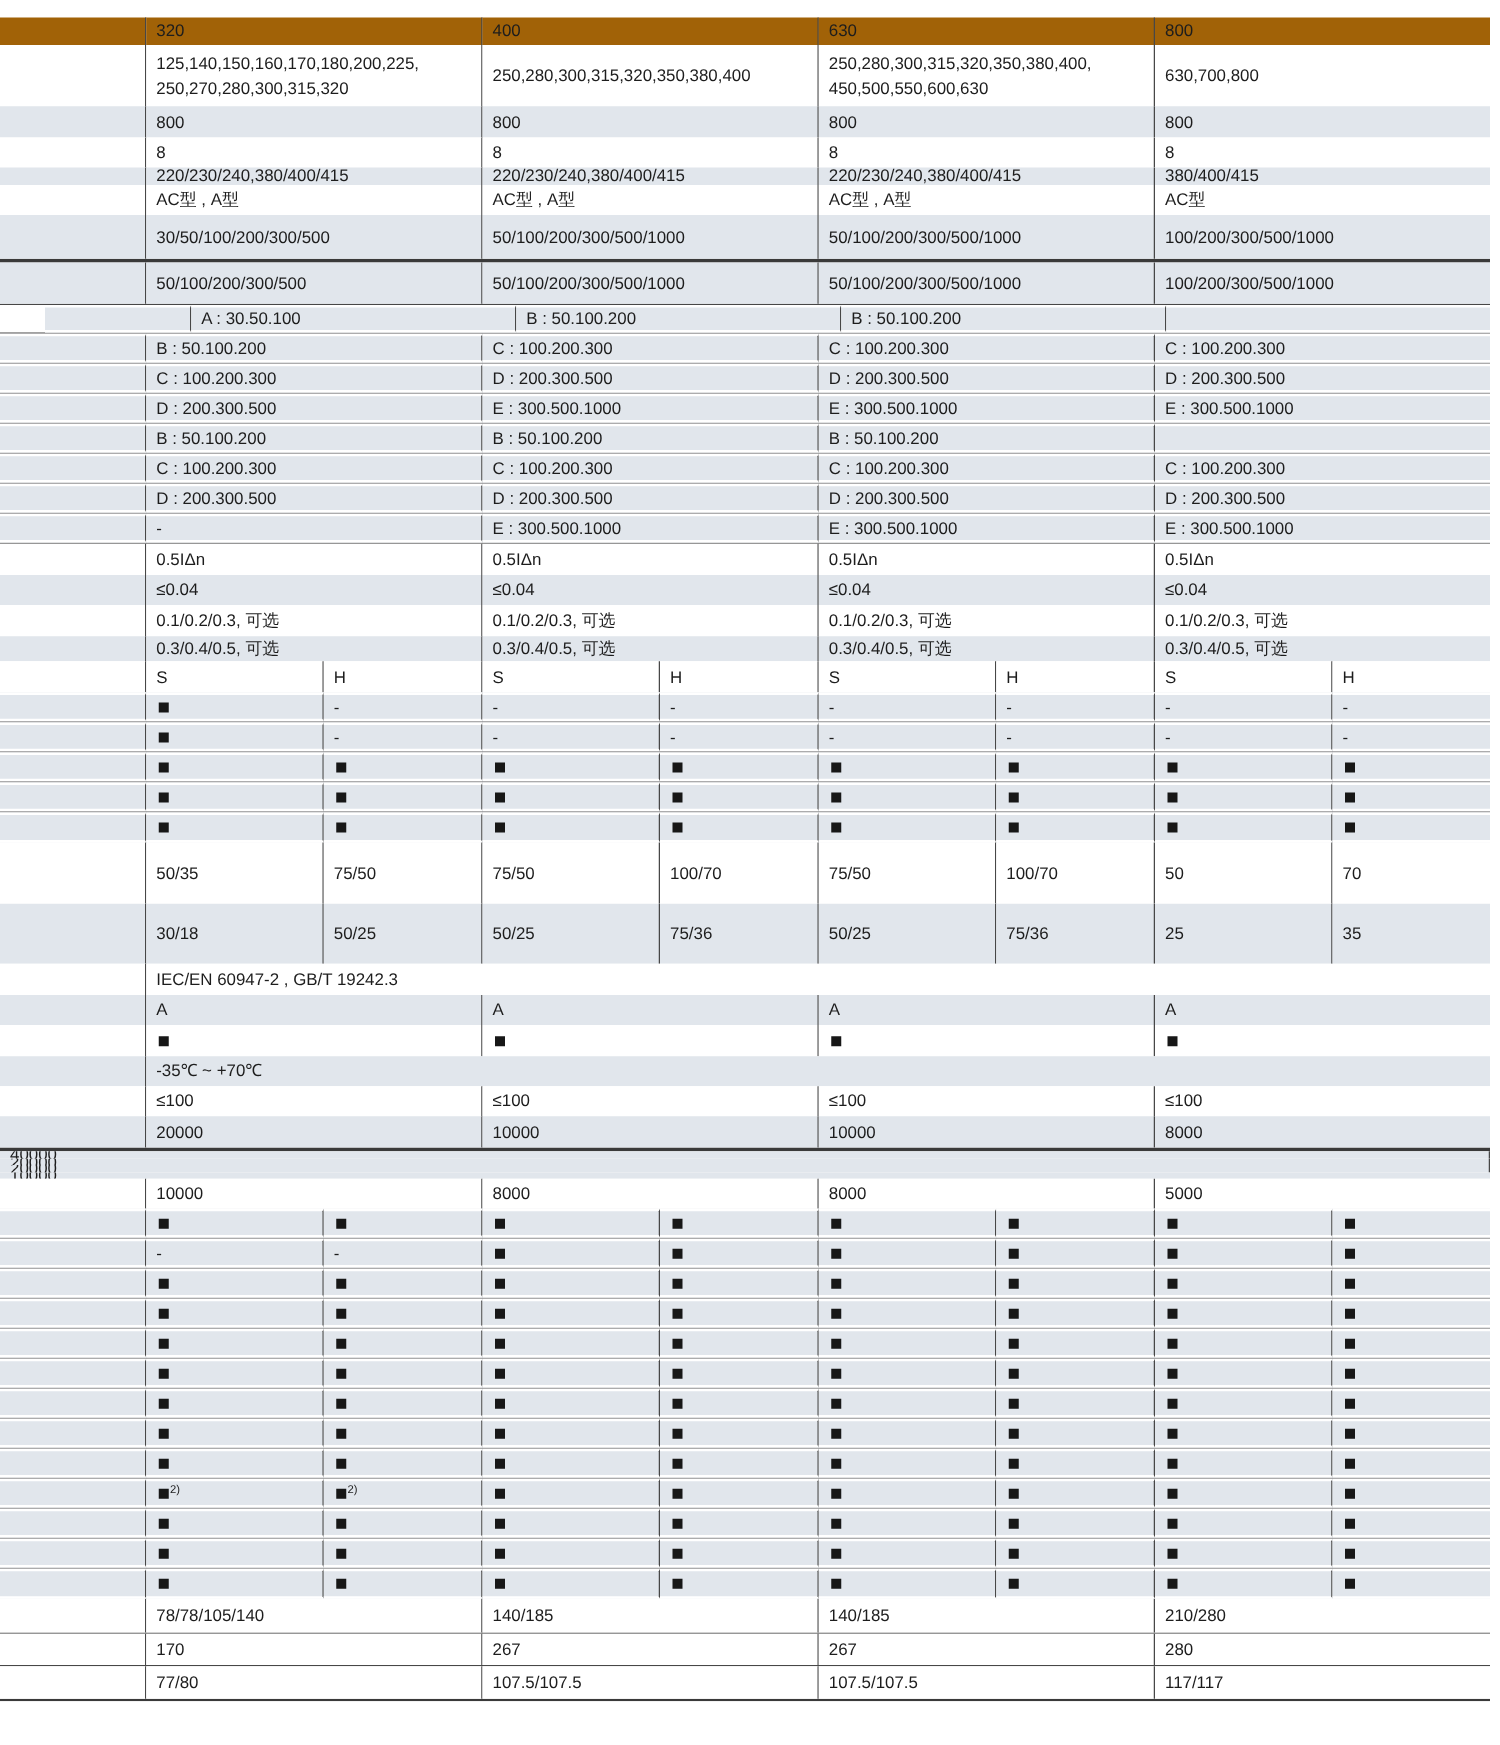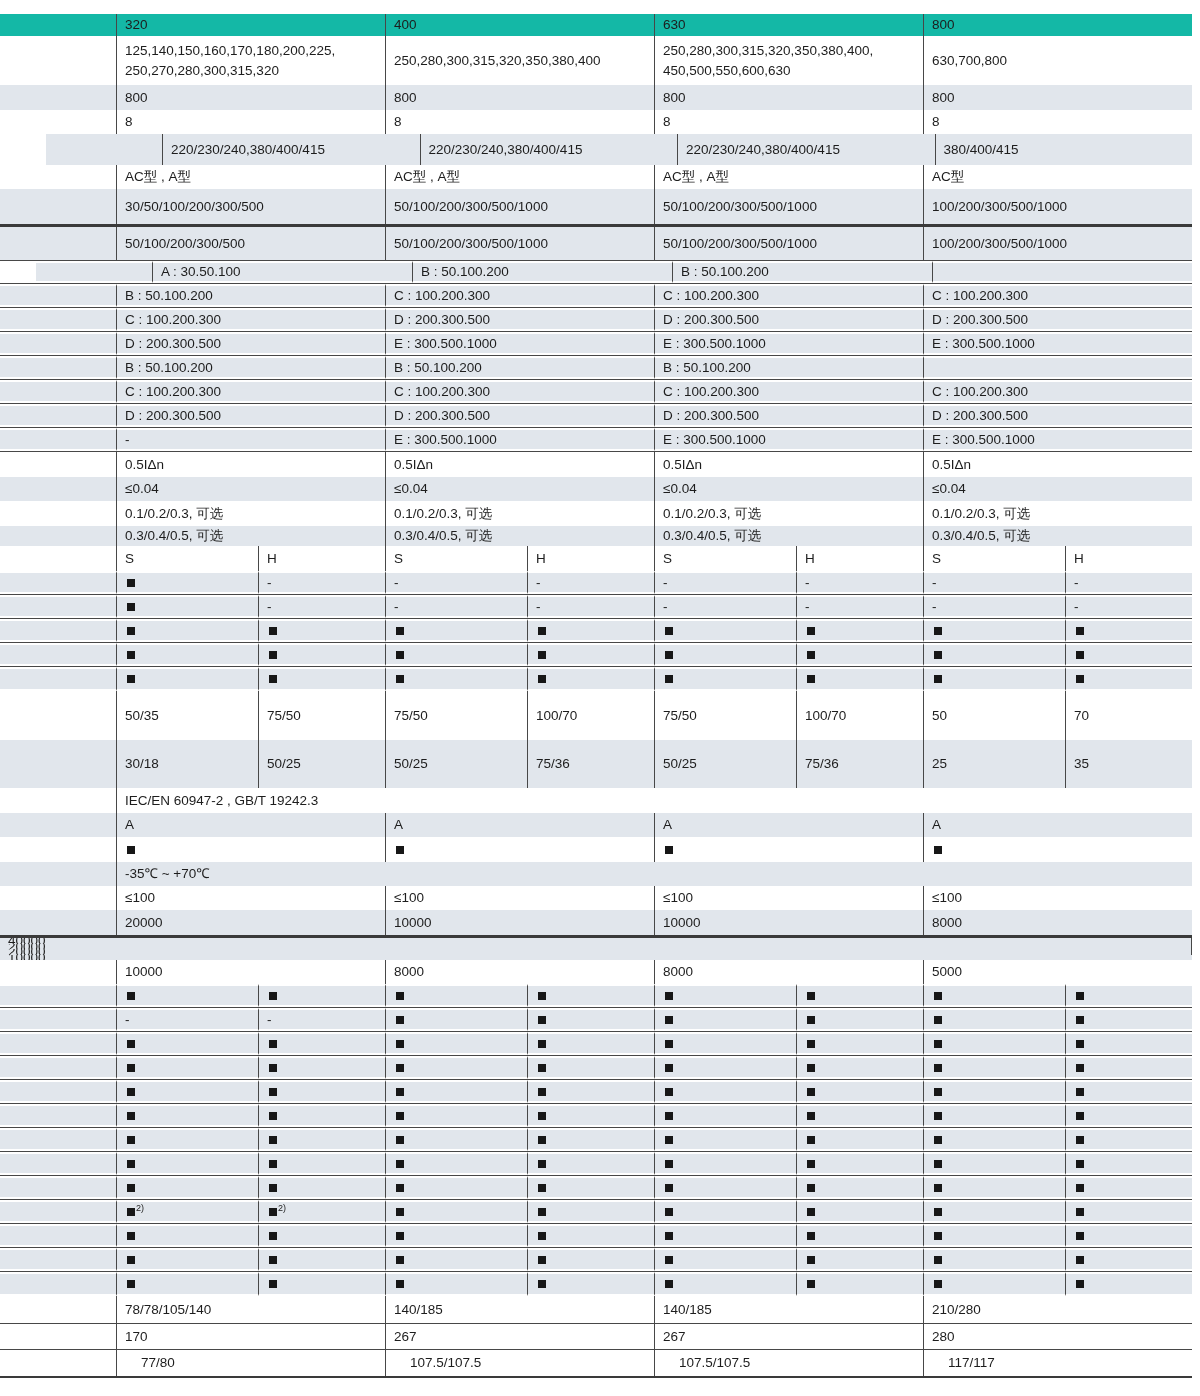--- a/index.html
+++ b/index.html
@@ -7,21 +7,21 @@
   #spec-table{width:1192px; margin:14px 0 0 0;}
   .row{display:flex; width:1192px; box-sizing:border-box; align-items:stretch;}
   .cell{box-sizing:border-box; display:flex; align-items:center; padding-left:8px;
         font-size:13.5px; line-height:1.42; white-space:pre-line; overflow:hidden;}
   .lbl{width:117px; flex:none; padding:0; border-right:1px solid #474747;}
   .c4{flex:100 1 0;}
   .span-cell{flex:400 1 0;}
   .c8s{flex:53 1 0;}
   .c8h{flex:47 1 0;}
   .vr{border-right:1px solid #474747;}
-  .bg-hdr .cell{background:#14b8a6;}
+  .bg-hdr .cell{background:#a16207;}
   .bg-b .cell{background:#e1e6ec;}
   .bg-w .cell{background:#ffffff;}
   .gap .cell{border-top:2px solid #ffffff; border-bottom:2px solid #ffffff;}
   .sep{border-bottom:1.5px solid #474747;}
   .topline{border-top:1.5px solid #474747;}
   .rule{background:#3a3a3a; width:1192px;}
   .sq{width:8px;height:8px;background:#171717;display:inline-block;flex:none;margin-left:2px;}
   .supnote{font-size:9px; line-height:0; align-self:flex-start; margin-top:6px; margin-left:1px;}
 </style>
 </head>
@@ -51,21 +51,21 @@
       <div class="cell c4 vr">800</div>
       <div class="cell c4">800</div>
     </div>
     <div class="row bg-w" style="height: 24px;">
       <div class="cell lbl"></div>
       <div class="cell c4 vr">8</div>
       <div class="cell c4 vr">8</div>
       <div class="cell c4 vr">8</div>
       <div class="cell c4">8</div>
     </div>
-    <div class="row bg-b" style="height: 31px; padding-left: 46px;">
+    <div class="row bg-b" style="height: 14px;">
       <div class="cell lbl"></div>
       <div class="cell c4 vr">220/230/240,380/400/415</div>
       <div class="cell c4 vr">220/230/240,380/400/415</div>
       <div class="cell c4 vr">220/230/240,380/400/415</div>
       <div class="cell c4">380/400/415</div>
     </div>
     <div class="row bg-w" style="height: 24px;">
       <div class="cell lbl"></div>
       <div class="cell c4 vr">AC型 , A型</div>
       <div class="cell c4 vr">AC型 , A型</div>
@@ -460,21 +460,21 @@
       <div class="cell c4 vr">140/185</div>
       <div class="cell c4">210/280</div>
     </div>
     <div class="row bg-w sep" style="height: 26px;">
       <div class="cell lbl"></div>
       <div class="cell c4 vr">170</div>
       <div class="cell c4 vr">267</div>
       <div class="cell c4 vr">267</div>
       <div class="cell c4">280</div>
     </div>
-    <div class="row bg-w" style="height: 26px; gap: 16px;">
+    <div class="row bg-w" style="height: 26px;">
       <div class="cell lbl"></div>
       <div class="cell c4 vr">77/80</div>
       <div class="cell c4 vr">107.5/107.5</div>
       <div class="cell c4 vr">107.5/107.5</div>
       <div class="cell c4">117/117</div>
     </div>
     <div class="rule" style="height: 2px;"></div>
   </div>
 
 </body></html>

